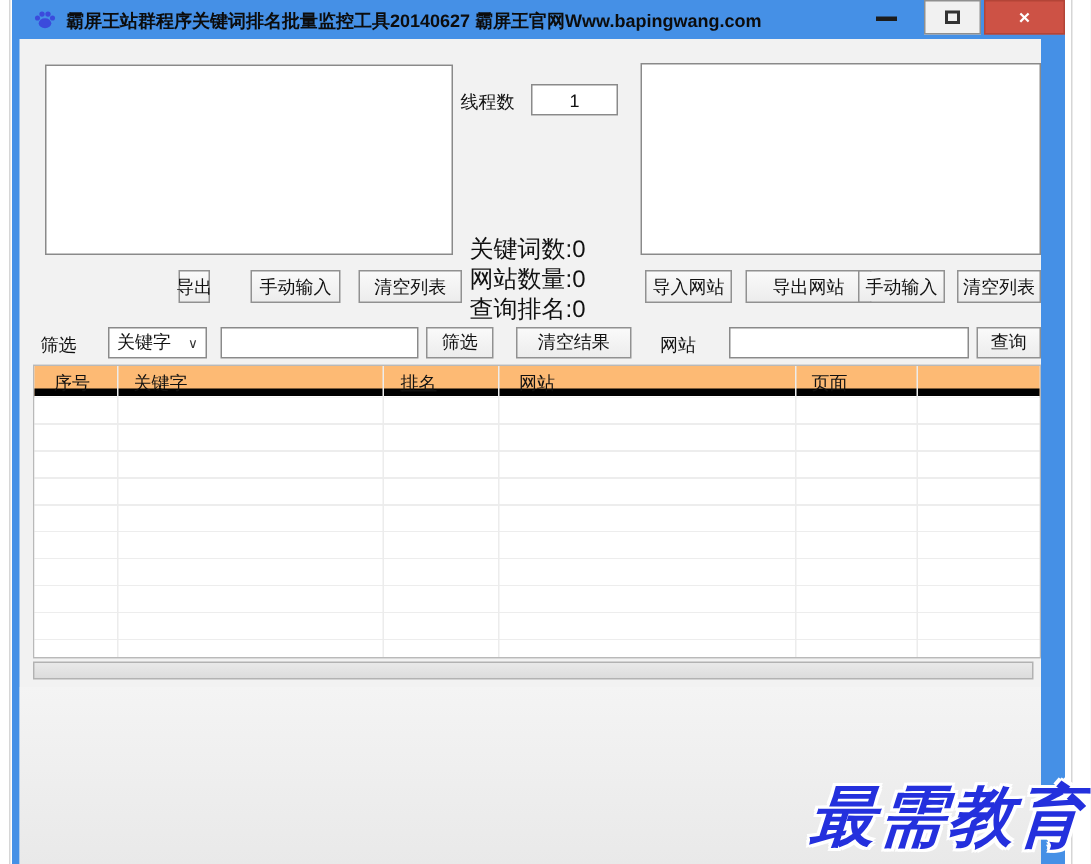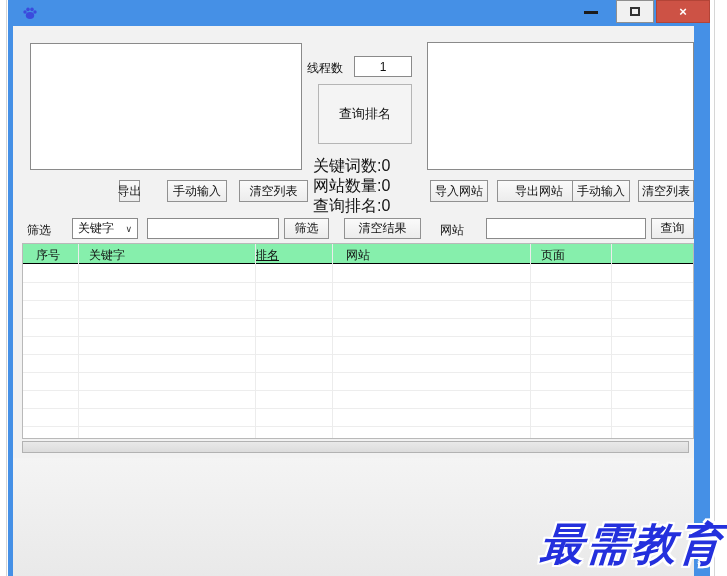--- a/index.html
+++ b/index.html
@@ -83,22 +83,22 @@
     display:flex; align-items:center; padding:0 5px; justify-content:space-between;
   }
   .dropdown .arrow { font-size:9px; color:#333; }
 
   
   .table {
     position:absolute; left:9px; top:217px; width:672px; height:196px;
     background:#fff; border:1px solid #b9b9b9;
   }
   .thead {
-    position:absolute; left:0; top:0; right:0; height:20px; background:#86efac;
-    border-bottom:1px solid #000000;
+    position:absolute; left:0; top:0; right:0; height:20px; background:#fdba74;
+    border-bottom:5px solid #000000;
   }
   .th { position:absolute; top:3px; font-size:12px; color:#111; white-space:nowrap; }
   .tbody {
     position:absolute; left:0; top:21px; right:0; bottom:0;
     background:repeating-linear-gradient(to bottom, #ffffff 0 17px, #ededed 17px 18px);
   }
   .colsep { position:absolute; top:0; bottom:0; width:1px; background:#ececec; }
 
   .progress {
     position:absolute; left:9px; top:415px; width:667px; height:12px;
@@ -131,39 +131,39 @@
   <div class="titlebar">
     <div class="app-icon">
       <svg width="16" height="16" viewBox="0 0 16 16">
         <ellipse cx="8" cy="10.5" rx="4.2" ry="3.4" fill="#3b4bdc"></ellipse>
         <circle cx="3" cy="7" r="1.7" fill="#3b4bdc"></circle>
         <circle cx="6" cy="4.4" r="1.8" fill="#3b4bdc"></circle>
         <circle cx="10" cy="4.4" r="1.8" fill="#3b4bdc"></circle>
         <circle cx="13" cy="7" r="1.7" fill="#3b4bdc"></circle>
       </svg>
     </div>
+    <div class="title-text">霸屏王站群程序关键词排名批量监控工具20140627  霸屏王官网Www.bapingwang.com</div>
     <div class="btn-min"></div>
     <div class="btn-max">
       <div class="glyph"></div>
     </div>
     <div class="btn-close">
       <span>×</span>
     </div>
   </div>
 
   <div class="client">
 
     <div class="listbox lb-left"></div>
     <div class="btn" style="left:106px; top:154px; width:21px;">导出</div>
     <div class="btn" style="left:154px; top:154px; width:60px;">手动输入</div>
     <div class="btn" style="left:226px; top:154px; width:69px;">清空列表</div>
 
     <div class="label12" style="left:294px; top:34px;">线程数</div>
     <input class="input thread-input" value="1" style="">
-    <div class="query-rank-btn">查询排名</div>
     <div class="counter" style="top:130px;">关键词数:0</div>
     <div class="counter" style="top:150px;">网站数量:0</div>
     <div class="counter" style="top:170px;">查询排名:0</div>
 
     <div class="listbox lb-right"></div>
     <div class="btn" style="left:417px; top:154px; width:58px;text-align:center;">导入网站</div>
     <div class="btn" style="left:484px; top:154px; width:84px;">导出网站</div>
     <div class="btn" style="left:559px; top:154px; width:58px;">手动输入</div>
     <div class="btn" style="left:625px; top:154px; width:56px;">清空列表</div>
 
@@ -176,21 +176,21 @@
     <div class="btn btn-sm" style="left:271px; top:192px; width:45px;">筛选</div>
     <div class="btn btn-sm" style="left:331px; top:192px; width:77px;">清空结果</div>
     <div class="label12" style="left:427px; top:196px;">网站</div>
     <input class="input" style="left: 473px; top: 192px; width: 160px; height: 21px;" value="">
     <div class="btn btn-sm" style="left:638px; top:192px; width:43px;">查询</div>
 
     <div class="table">
       <div class="thead">
         <div class="th" style="left:13px;">序号</div>
         <div class="th" style="left:66px;">关键字</div>
-        <div class="th" style="left:232px;text-decoration:underline;">排名</div>
+        <div class="th" style="left:244px;text-decoration:underline;">排名</div>
         <div class="th" style="left:323px;">网站</div>
         <div class="th" style="left:518px;">页面</div>
       </div>
       <div class="tbody"></div>
       <div class="colsep" style="left:55px;"></div>
       <div class="colsep" style="left:232px;"></div>
       <div class="colsep" style="left:309px;"></div>
       <div class="colsep" style="left:507px;"></div>
       <div class="colsep" style="left:588px;"></div>
     </div>

